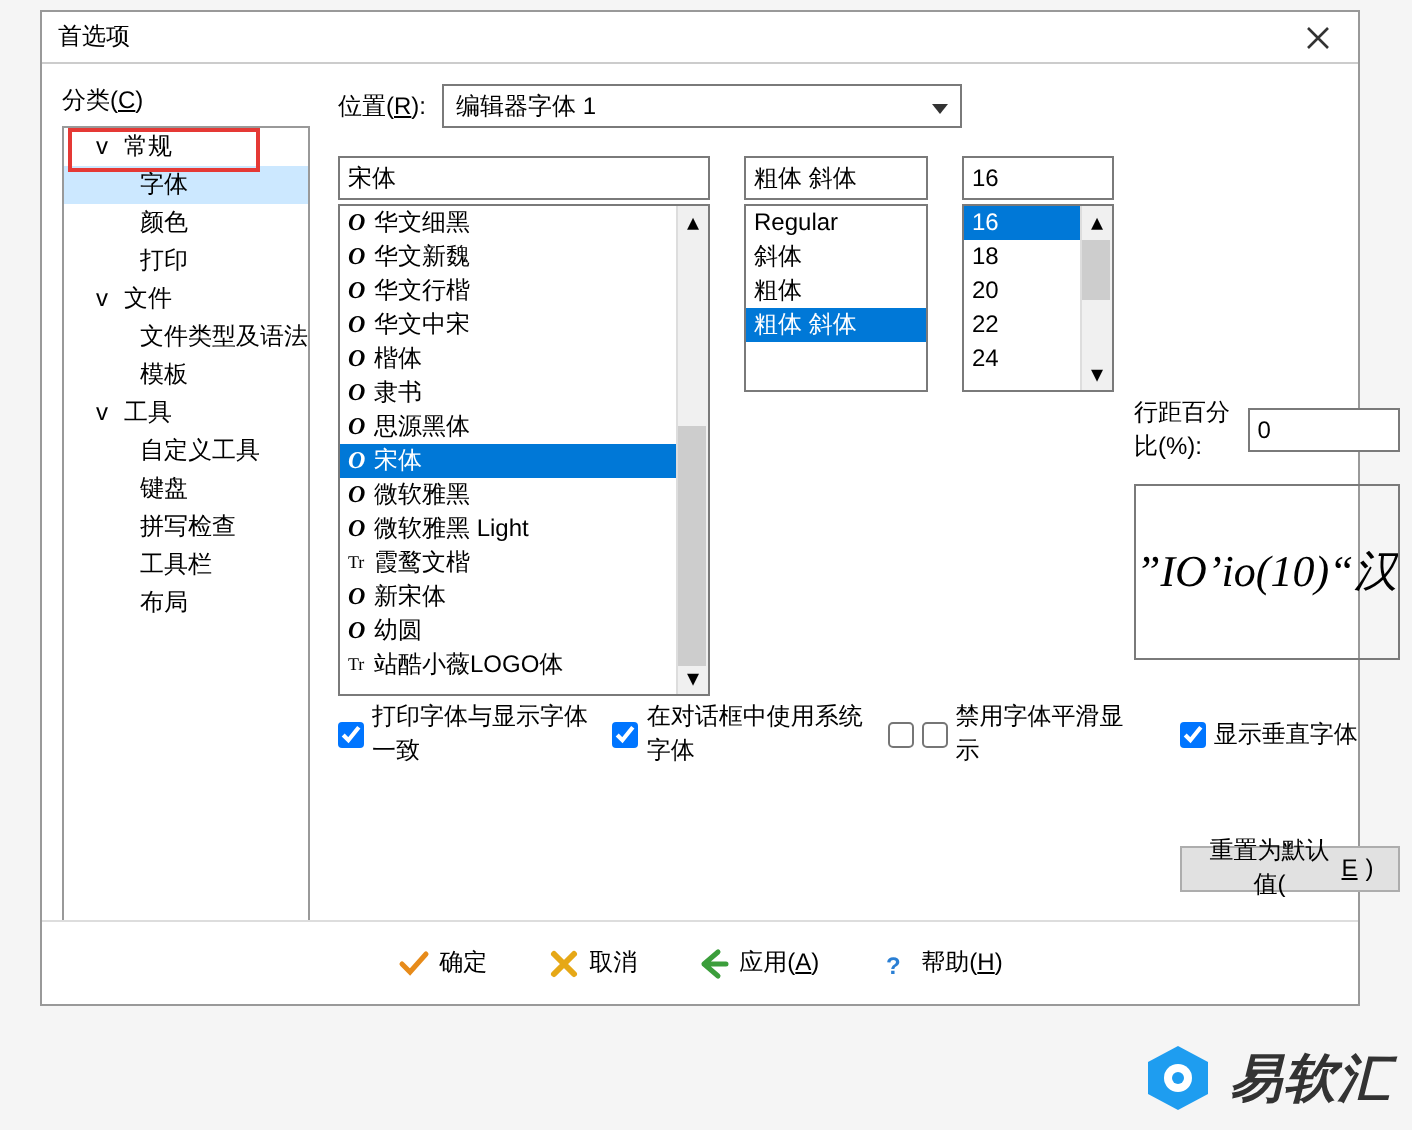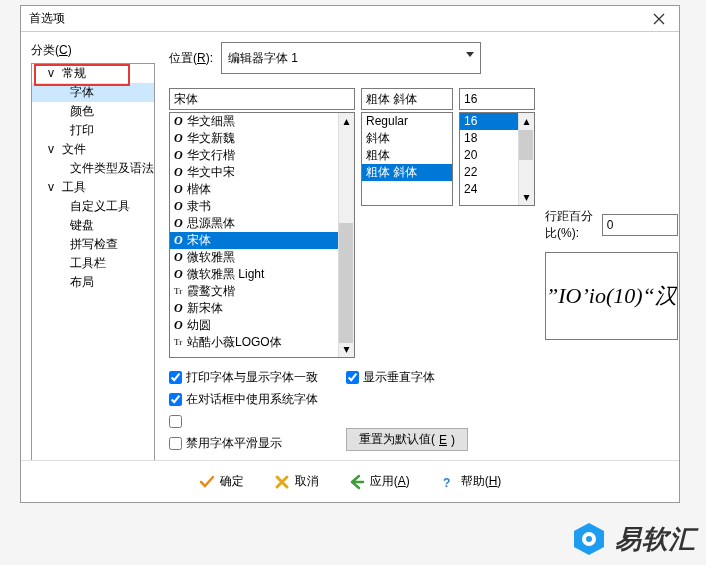--- a/index.html
+++ b/index.html
@@ -14,23 +14,23 @@
 .sidebar-label { margin-bottom: 4px; font-size: 12px; }
 .tree { border: 1px solid #999; flex: 1; overflow: hidden; background: #fff; font-size: 12px; }
 .tree-item { height: 19px; line-height: 19px; display: flex; align-items: center; padding-left: 4px; cursor: pointer; white-space: nowrap; }
 .tree-item.lv1 { padding-left: 16px; }
 .tree-item.lv2 { padding-left: 38px; }
 .tree-item.sel { background: #cce8ff; }
 .tree-item .expander { width: 12px; margin-right: 2px; }
 .red-box { position: absolute; border: 2px solid #e53935; pointer-events: none; }
 .main { flex: 1; padding: 10px 14px 8px 14px; display: flex; flex-direction: column; }
 .pos-row { display: flex; align-items: center; gap: 8px; margin-bottom: 14px; }
-.combo { position: relative; flex: 1; max-width: 260px; height: 32px; border: 1px solid #7a7a7a; background: #fff; display: flex; align-items: center; padding: 0 6px; }
+.combo { position: relative; flex: 1; max-width: 260px; height: 22px; border: 1px solid #7a7a7a; background: #fff; display: flex; align-items: center; padding: 0 6px; }
 .combo::after { content: ""; position: absolute; right: 6px; top: 9px; border-left: 4px solid transparent; border-right: 4px solid transparent; border-top: 5px solid #333; }
-.three-col { display: flex; gap: 6px; }
+.three-col { display: flex; gap: 17px; }
 .col { display: flex; flex-direction: column; }
 .col.c1 { width: 186px; }
 .col.c2 { width: 92px; }
 .col.c3 { width: 76px; }
 .txt-input { height: 22px; border: 1px solid #7a7a7a; padding: 0 4px; background: #fff; font-size: 12px; }
 .listbox { border: 1px solid #7a7a7a; margin-top: 2px; overflow: hidden; background: #fff; position: relative; }
 .listbox.h1 { height: 246px; }
 .listbox.h2 { height: 94px; }
 .listbox.h3 { height: 94px; }
 .lb-item { height: 17px; line-height: 17px; padding: 0 4px; display: flex; align-items: center; gap: 3px; font-size: 12px; white-space: nowrap; overflow: hidden; }
@@ -38,21 +38,21 @@
 .scrollbar { position: absolute; right: 0; top: 0; bottom: 0; width: 16px; background: #f0f0f0; border-left: 1px solid #ddd; display: flex; flex-direction: column; align-items: center; justify-content: space-between; }
 .scrollbar .arw { width: 16px; height: 16px; display: flex; align-items: center; justify-content: center; }
 .scrollbar .thumb { position: absolute; right: 1px; top: 17px; width: 14px; background: #cdcdcd; }
 .oicon { font-style: italic; font-family: serif; font-weight: bold; width: 10px; display: inline-block; }
 .ticon { font-family: serif; width: 10px; display: inline-block; font-size: 9px; }
 .right-col { margin-left: 10px; flex: 1; display: flex; flex-direction: column; }
 .spacing-row { display: flex; align-items: center; gap: 8px; margin-top: 12px; }
 .spacing-row input { width: 76px; height: 22px; border: 1px solid #7a7a7a; padding: 0 4px; }
 .preview { margin-top: 10px; height: 88px; border: 1px solid #7a7a7a; display: flex; align-items: center; justify-content: center; font-family: "SimSun", serif; font-style: italic; font-size: 22px; overflow: hidden; white-space: nowrap; }
 .chk-area { display: flex; margin-top: 10px; gap: 8px; }
-.chk-left { display: flex; flex-direction: column; gap: 4px; }
+.chk-left { display: flex; gap: 4px; }
 .chk { display: flex; align-items: center; gap: 4px; height: 18px; }
 .chk input { width: 13px; height: 13px; }
 .chk-right { margin-left: 20px; }
 .reset-row { text-align: right; margin-top: 6px; }
 .btn { display: inline-flex; align-items: center; justify-content: center; height: 23px; padding: 0 12px; border: 1px solid #adadad; background: #e1e1e1; cursor: pointer; font-size: 12px; gap: 4px; }
 .button-row { height: 42px; border-top: 1px solid #ddd; display: flex; align-items: center; justify-content: center; gap: 18px; padding: 0 14px; position: absolute; bottom: 0; left: 0; right: 0; background: #fff; }
 .icon-btn { display: inline-flex; align-items: center; gap: 5px; cursor: pointer; padding: 4px 6px; }
 .icon-btn svg { width: 16px; height: 16px; }
 .watermark { position: absolute; right: 10px; bottom: 8px; display: flex; align-items: center; gap: 8px; }
 .watermark .txt { font-size: 26px; font-weight: bold; color: #333; letter-spacing: 1px; font-style: italic; }
@@ -89,20 +89,23 @@
           <div class="tree-item lv2">
             <span>打印</span>
           </div>
           <div class="tree-item lv1">
             <span class="expander">v</span>
             <span>文件</span>
           </div>
           <div class="tree-item lv2">
             <span>文件类型及语法</span>
           </div>
+          <div class="tree-item lv2">
+            <span>模板</span>
+          </div>
           <div class="tree-item lv1">
             <span class="expander">v</span>
             <span>工具</span>
           </div>
           <div class="tree-item lv2">
             <span>自定义工具</span>
           </div>
           <div class="tree-item lv2">
             <span>键盘</span>
           </div>

